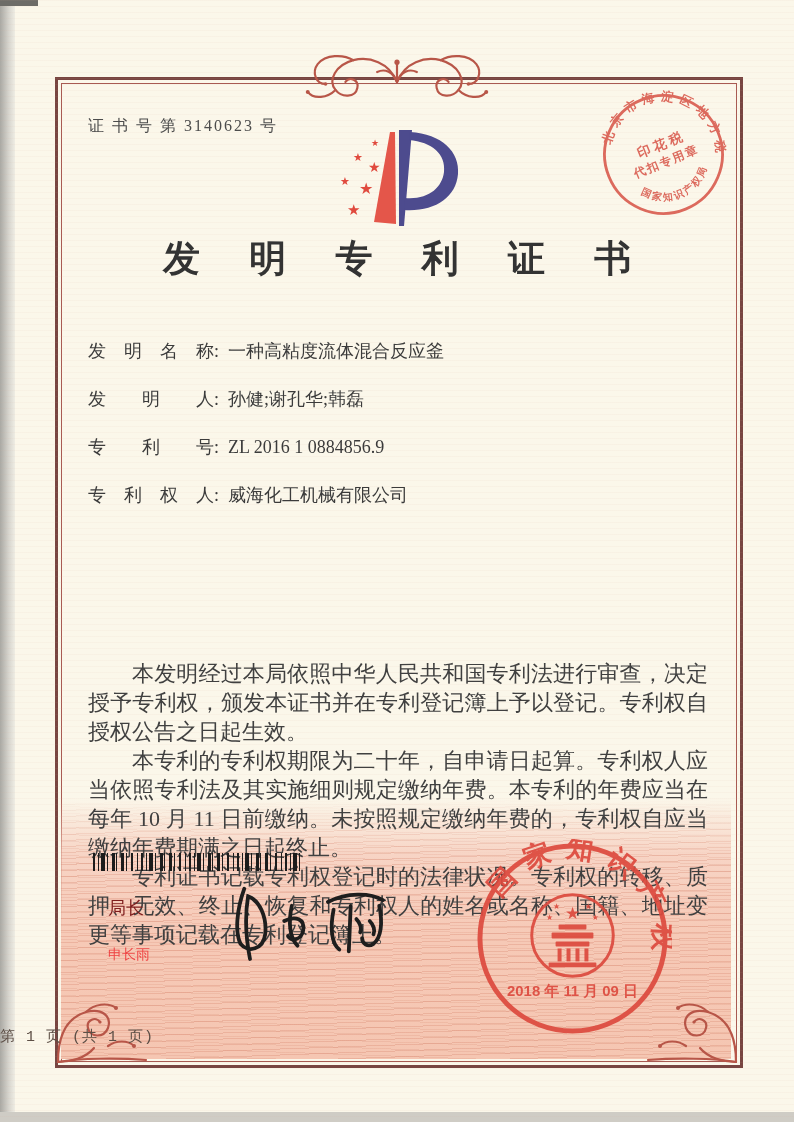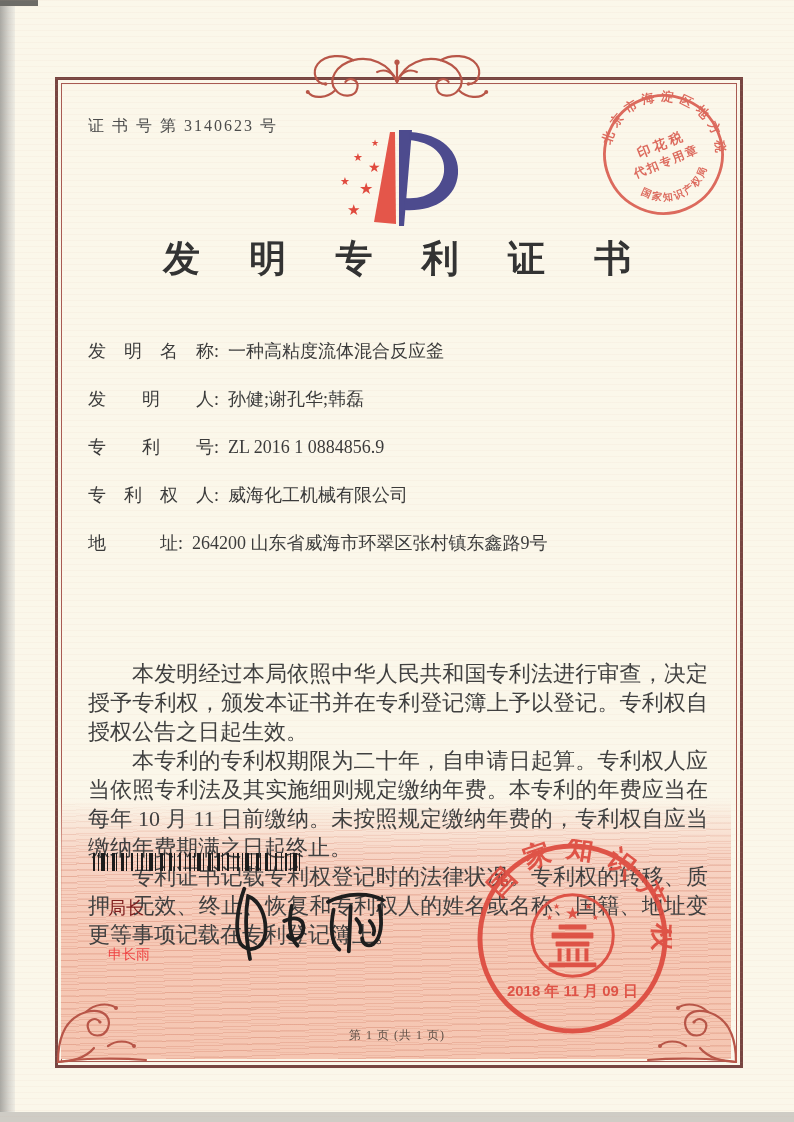--- a/index.html
+++ b/index.html
@@ -52,22 +52,22 @@
   .sig-role{left:108px;top:896px;font-size:18px;color:#7f1d1d;z-index:2;}
   .sig-name{left:108px;top:927px;font-size:14px;color:#ef4444;z-index:2;margin-top:19px;}
   .signature-svg{left:212px;top:876px;width:190px;height:90px;z-index:3;}
   .seal-svg{left:473px;top:839px;width:199px;height:199px;z-index:3;opacity:0.92;}
   .tax-svg{left:597px;top:88px;width:133px;height:133px;z-index:3;opacity:0.88;
     transform:rotate(-22deg);}
   .ornament-top{left:278px;top:52px;width:238px;height:54px;z-index:2;}
   .corner-orn{top:1000px;width:100px;height:66px;z-index:2;}
   .corner-left{left:50px;}
   .corner-right{left:644px;transform:scaleX(-1);}
-  .footer{left:0;top:1027px;width:794px;text-align:center;font-size:12px;color:#5d4f46;
-    letter-spacing:1px;z-index:2;}
+  .footer{left:0;top:1027px;width:794px;text-align:left;font-size:15px;color:#5d4f46;
+    letter-spacing:1px;z-index:2;font-family:Liberation Mono, monospace;}
   svg text{font-family:"Liberation Sans","DejaVu Sans",sans-serif;}
 </style>
 </head>
 <body>
 
 <div class="abs scan-left"></div>
 <div class="abs scan-bottom"></div>
 <div class="abs scan-topmark"></div>
 
 <div class="abs frame">
@@ -148,23 +148,20 @@
     <span>发　明　名　称:</span><span class="fvalue">一种高粘度流体混合反应釜</span>
   </div>
   <div class="field-row">
     <span>发　　明　　人:</span><span class="fvalue">孙健;谢孔华;韩磊</span>
   </div>
   <div class="field-row">
     <span>专　　利　　号:</span><span class="fvalue">ZL 2016 1 0884856.9</span>
   </div>
   <div class="field-row">
     <span>专　利　权　人:</span><span class="fvalue">威海化工机械有限公司</span>
-  </div>
-  <div class="field-row">
-    <span>地　　　址:</span><span class="fvalue">264200 山东省威海市环翠区张村镇东鑫路9号</span>
   </div>
 </div>
 
 <div class="abs paras">
   <p>本发明经过本局依照中华人民共和国专利法进行审查，决定授予专利权，颁发本证书并在专利登记簿上予以登记。专利权自授权公告之日起生效。</p>
   <p>本专利的专利权期限为二十年，自申请日起算。专利权人应当依照专利法及其实施细则规定缴纳年费。本专利的年费应当在每年 10 月 11 日前缴纳。未按照规定缴纳年费的，专利权自应当缴纳年费期满之日起终止。</p>
   <p>专利证书记载专利权登记时的法律状况。专利权的转移、质押、无效、终止、恢复和专利权人的姓名或名称、国籍、地址变更等事项记载在专利登记簿上。</p>
 </div>
 
 <div class="abs barcode"></div>

